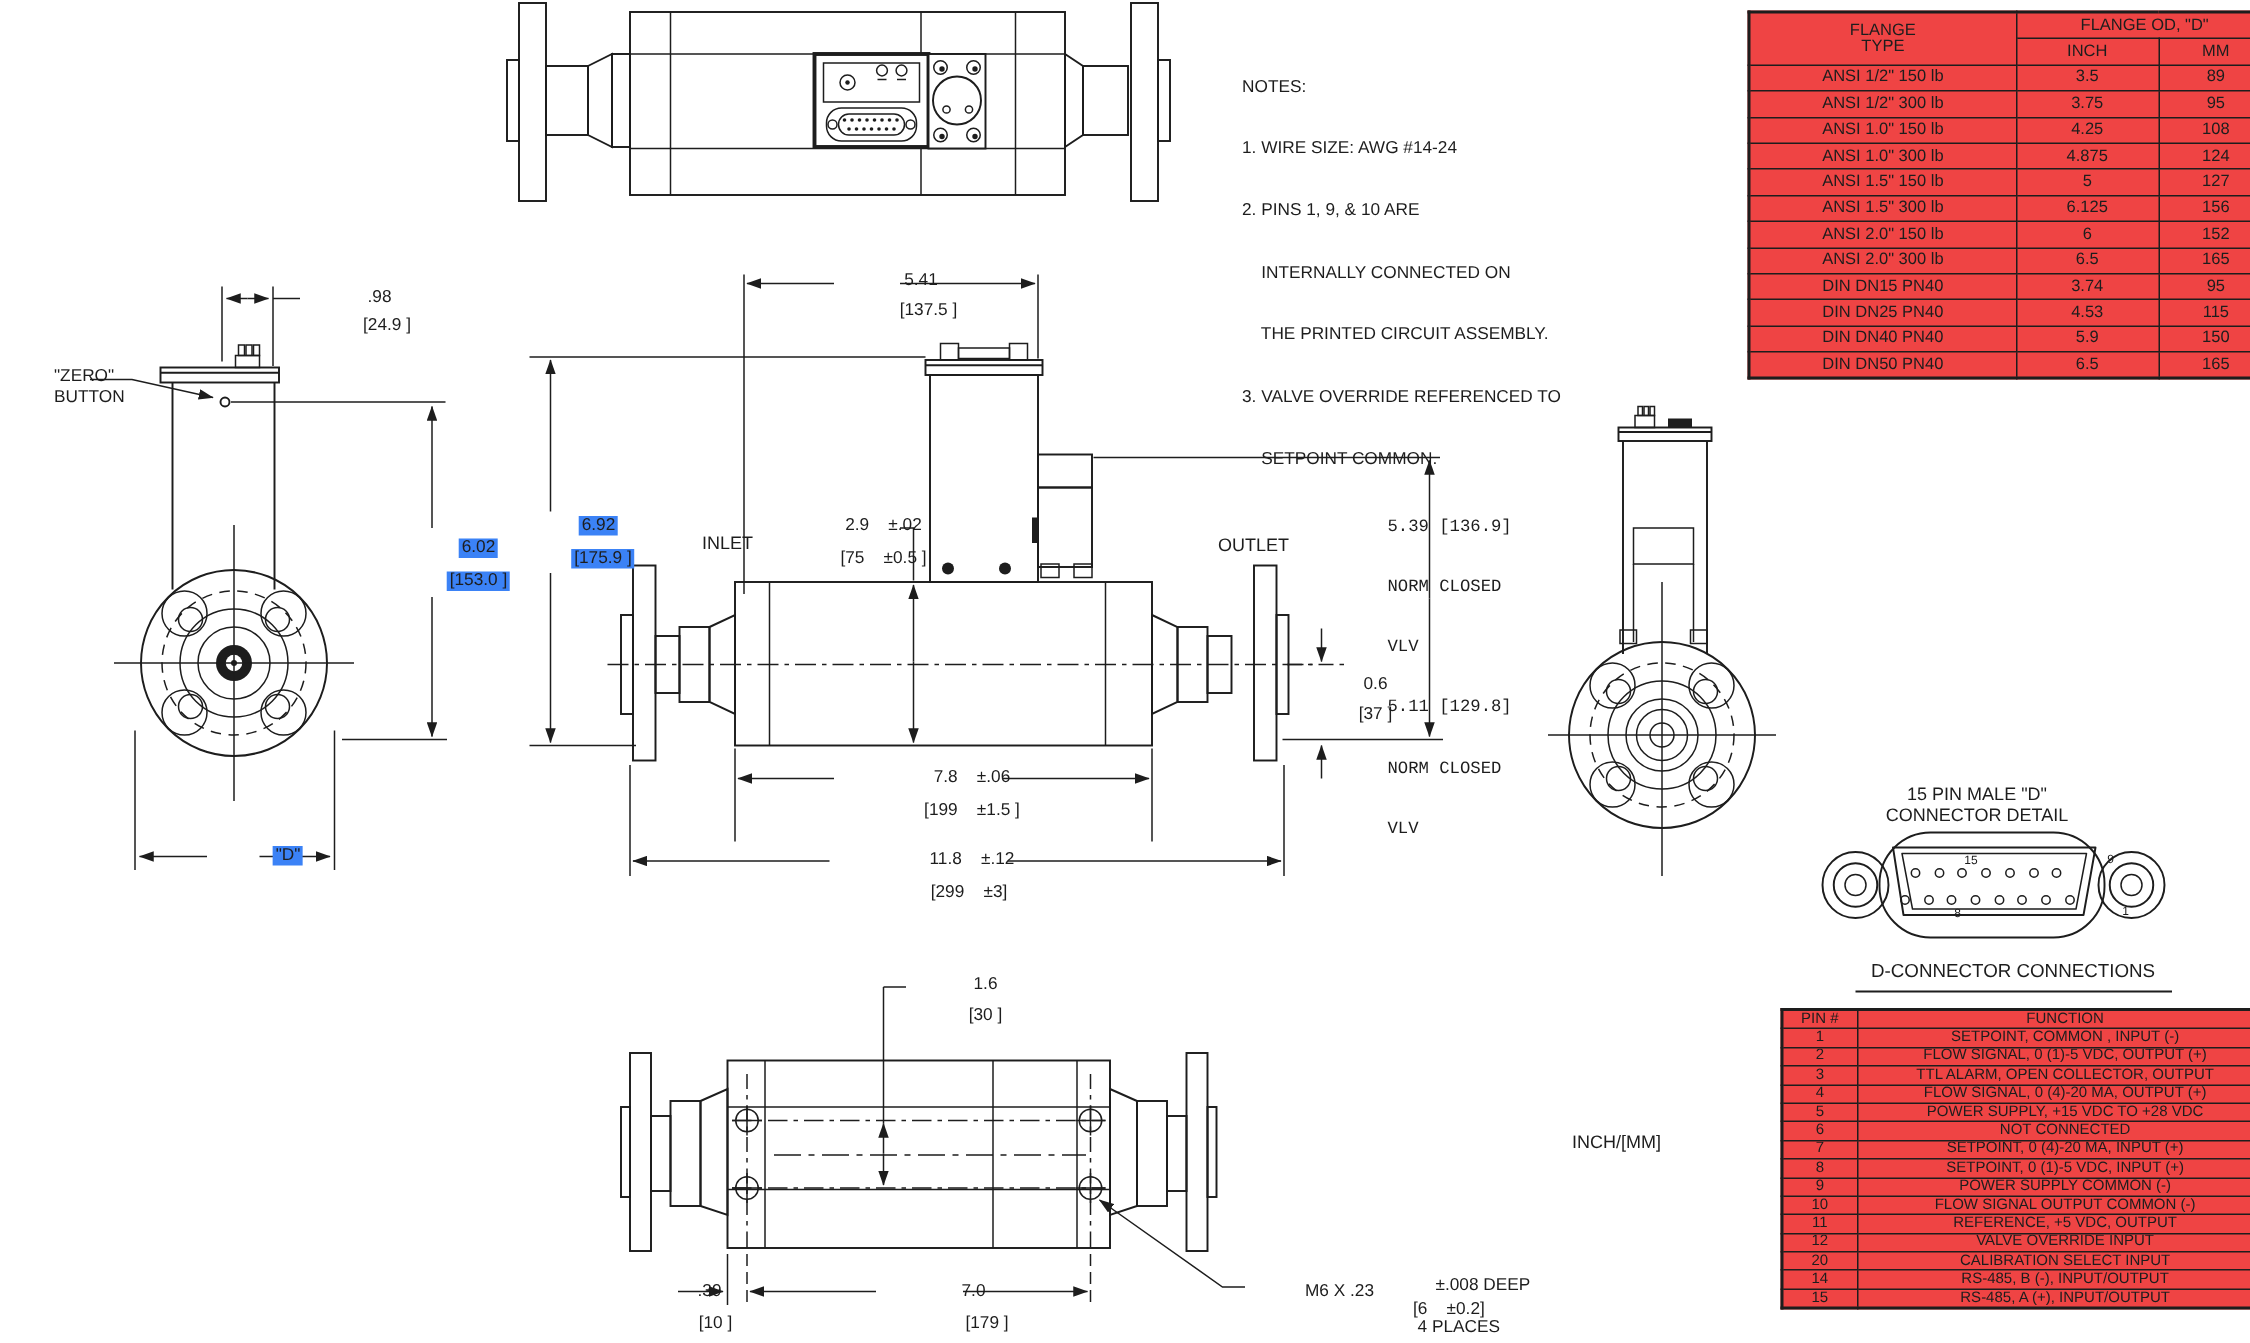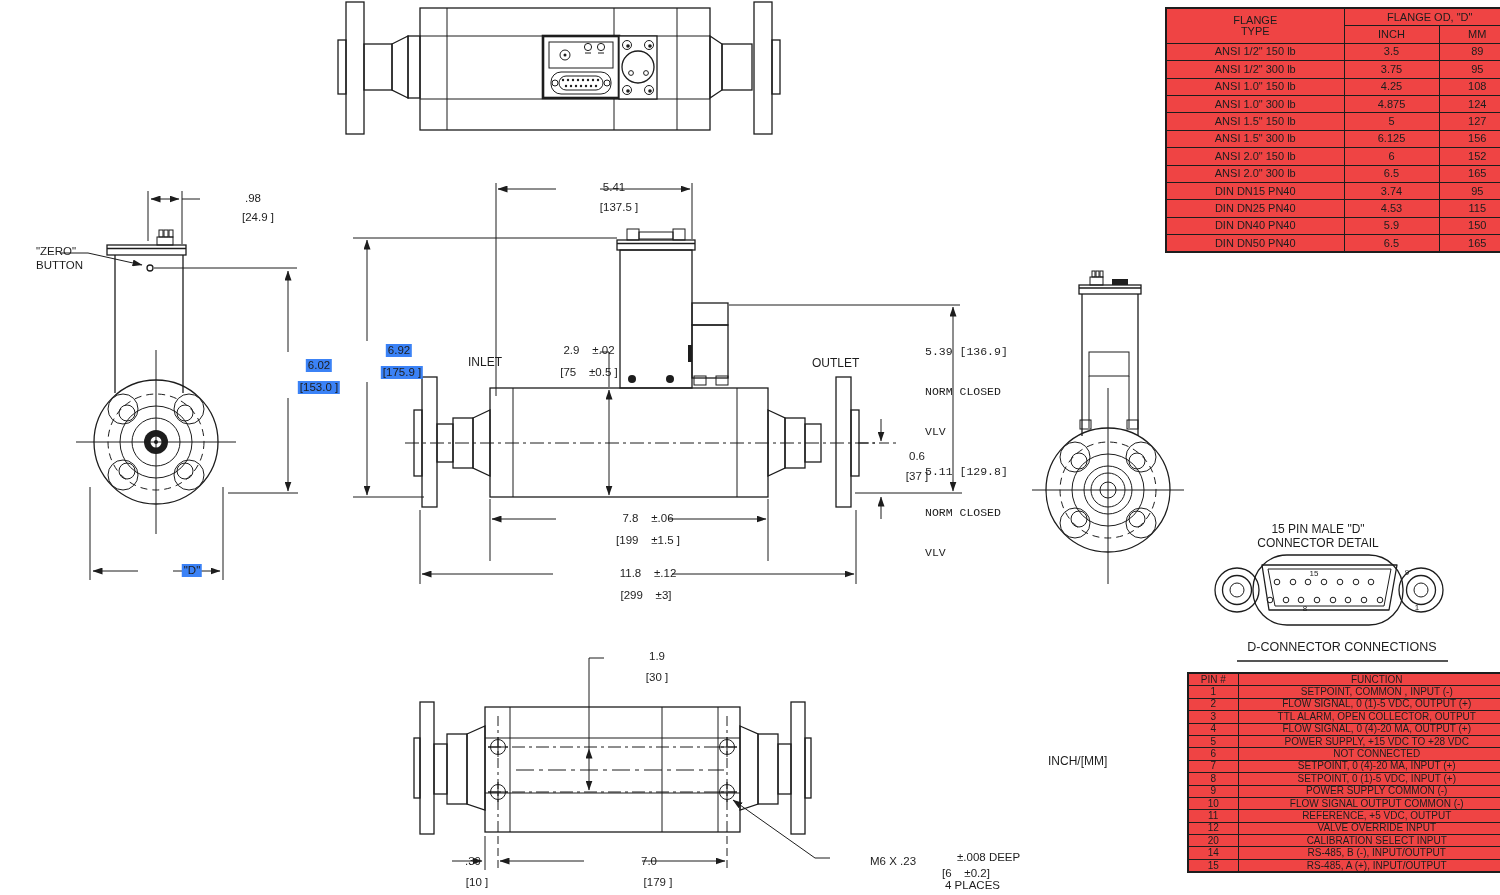--- a/index.html
+++ b/index.html
@@ -355,33 +355,42 @@
   <div>NORM CLOSED</div>
   <div>VLV</div>
 </div>
 <span class="t c" style="left:881px;top:450px">0.6</span>
 <span class="t c" style="left:881px;top:470px">[37 ]</span>
 <span class="t c" style="left:612px;top:512px">7.8    ±.06</span>
 <span class="t c" style="left:612px;top:534px">[199    ±1.5 ]</span>
 <span class="t c" style="left:612px;top:567px">11.8    ±.12</span>
 <span class="t c" style="left:610px;top:589px">[299    ±3]</span>
 
-<span class="t c" style="left:621px;top:650px">1.9</span>
+<span class="t c" style="left:621px;top:650px">1.6</span>
 <span class="t c" style="left:621px;top:671px">[30 ]</span>
 <span class="t c" style="left:437px;top:855px">.39</span>
 <span class="t c" style="left:441px;top:876px">[10 ]</span>
 <span class="t c" style="left:613px;top:855px">7.0</span>
 <span class="t c" style="left:622px;top:876px">[179 ]</span>
 <span class="t" style="left:834px;top:855px">M6 X .23</span>
 <span class="t" style="left:921px;top:851px">±.008 DEEP</span>
 <span class="t" style="left:906px;top:867px">[6    ±0.2]</span>
 <span class="t" style="left:909px;top:879px">4 PLACES</span>
 
 <span class="t lg" style="left:1012px;top:755px">INCH/[MM]</span>
 
+<div class="notes">
+  <div>NOTES:</div>
+  <div>1. WIRE SIZE: AWG #14-24</div>
+  <div>2. PINS 1, 9, &amp; 10 ARE</div>
+  <div>    INTERNALLY CONNECTED ON</div>
+  <div>    THE PRINTED CIRCUIT ASSEMBLY.</div>
+  <div>3. VALVE OVERRIDE REFERENCED TO</div>
+  <div>    SETPOINT COMMON.</div>
+</div>
 
 <span class="conn-title" style="top:522px">15 PIN MALE "D"</span>
 <span class="conn-title" style="top:536px">CONNECTOR DETAIL</span>
 <span class="t sm c" style="left:1278px;top:570px">15</span>
 <span class="t sm c" style="left:1371px;top:569px">9</span>
 <span class="t sm c" style="left:1269px;top:605px">8</span>
 <span class="t sm c" style="left:1381px;top:604px">1</span>
 <span class="conn-cap">D-CONNECTOR CONNECTIONS</span>
 
 <table class="dt ftable">

